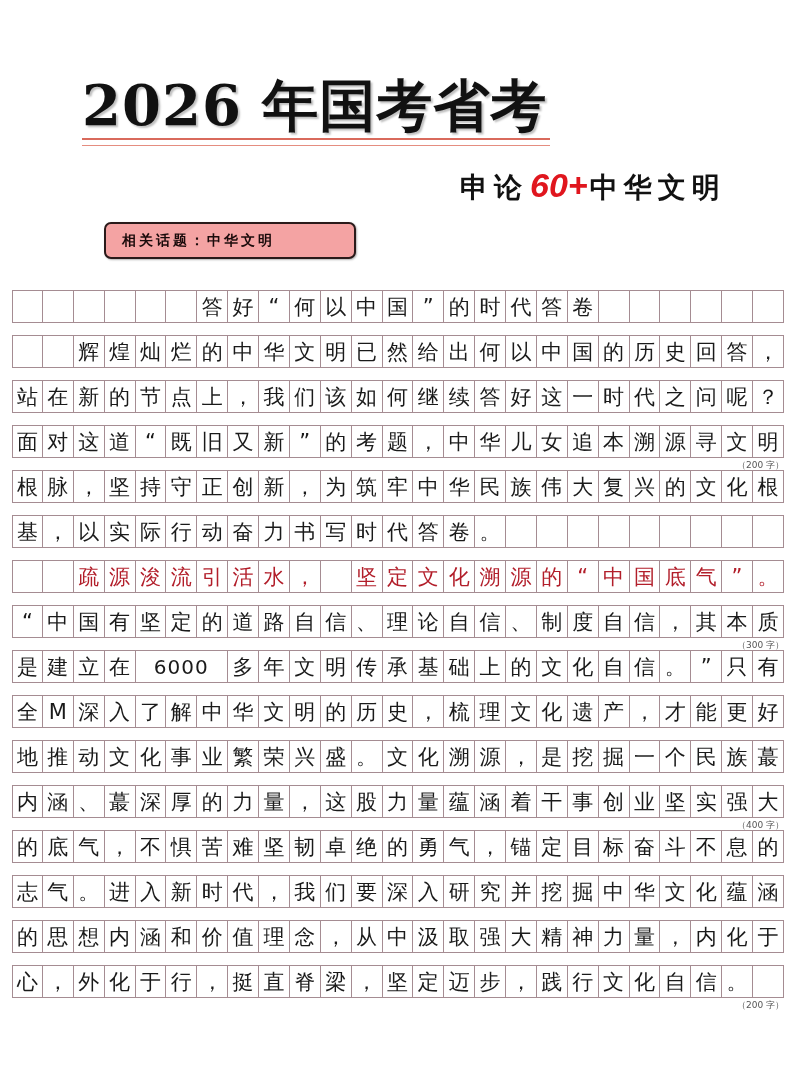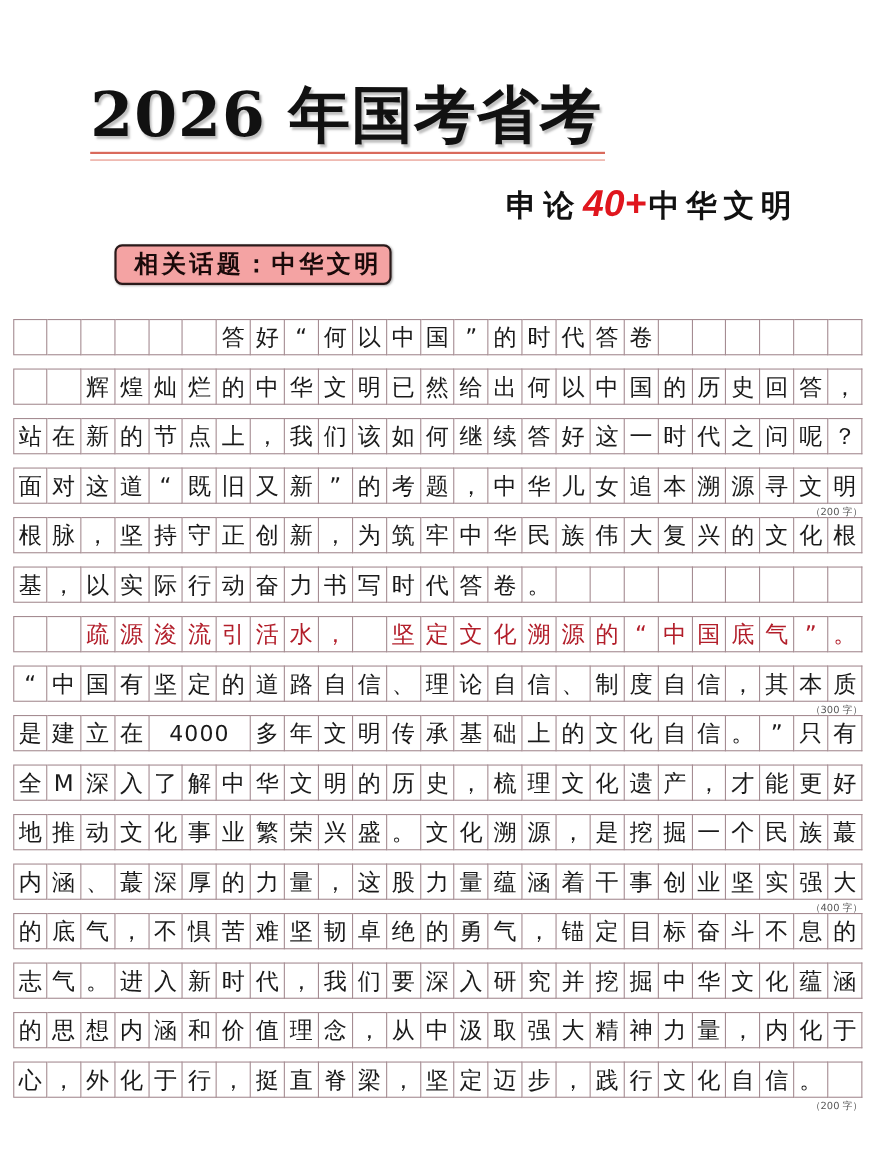--- a/index.html
+++ b/index.html
@@ -13,40 +13,40 @@
            border-top:2px solid #d96a5c; border-bottom:1px solid #e58d80; }
   .subtitle { position:absolute; left:460px; top:164px; width:310px; height:42px;
            font-weight:bold; font-size:28px; line-height:42px; color:#111;
            letter-spacing:6px; white-space:nowrap; }
   .subtitle .hl { color:#e0161e; font-family:"Liberation Sans", sans-serif;
            font-style:italic; font-size:34px; letter-spacing:0; margin:0 2px; }
   .topic-box { position:absolute; left:104px; top:222px; width:252px; height:37px;
            background:#f4a3a3; border:2px solid #2a1a1a; border-radius:7px;
            box-sizing:border-box; box-shadow:1px 1px 2px rgba(0,0,0,0.3); }
   .topic-box span { position:absolute; left:16px; top:0; line-height:33px;
-           font-weight:bold; font-size:22px; color:#1a0a0a; letter-spacing:3px; }
+           font-weight:bold; font-size:14px; color:#1a0a0a; letter-spacing:3px; }
   .grid { position:absolute; left:12px; top:290px; width:772px; }
   .row { position:absolute; left:0; width:772px; height:33px; display:flex; }
   .cell { width:30.88px; height:33px; box-sizing:border-box;
           border:1px solid #a58c92; border-left:none;
           display:flex; align-items:center; justify-content:center;
           font-size:21px; color:#1a1a1a; font-family:"DejaVu Sans", sans-serif; }
   .cell:first-child { border-left:1px solid #a58c92; }
   .cell.red { color:#b21e2a; }
   .cell.wide { font-size:20px; letter-spacing:1px; }
   .count { position:absolute; right:16px; font-size:9px; color:#555;
            font-family:"DejaVu Sans", sans-serif; }
 </style>
 </head>
 <body>
 
 <div class="title">2026 年国考省考</div>
 <div class="title-underline"></div>
 
-<div class="subtitle"><span>申论</span><span class="hl">40+</span><span>中华文明</span></div>
+<div class="subtitle"><span>申论</span><span class="hl">60+</span><span>中华文明</span></div>
 
 <div class="topic-box">
   <span>相关话题：中华文明</span>
 </div>
 
 <div class="grid" id="grid">
     <div class="row" style="top: 0px;">
       <div class="cell" style="width: 30.88px;"></div>
       <div class="cell" style="width: 30.88px;"></div>
       <div class="cell" style="width: 30.88px;"></div>
@@ -260,21 +260,21 @@
       <div class="cell" style="width: 30.88px;">，</div>
       <div class="cell" style="width: 30.88px;">其</div>
       <div class="cell" style="width: 30.88px;">本</div>
       <div class="cell" style="width: 30.88px;">质</div>
     </div>
     <div class="row" style="top: 360px;">
       <div class="cell" style="width: 30.88px;">是</div>
       <div class="cell" style="width: 30.88px;">建</div>
       <div class="cell" style="width: 30.88px;">立</div>
       <div class="cell" style="width: 30.88px;">在</div>
-      <div class="cell wide" style="width: 92.64px;">4000</div>
+      <div class="cell wide" style="width: 92.64px;">6000</div>
       <div class="cell" style="width: 30.88px;">多</div>
       <div class="cell" style="width: 30.88px;">年</div>
       <div class="cell" style="width: 30.88px;">文</div>
       <div class="cell" style="width: 30.88px;">明</div>
       <div class="cell" style="width: 30.88px;">传</div>
       <div class="cell" style="width: 30.88px;">承</div>
       <div class="cell" style="width: 30.88px;">基</div>
       <div class="cell" style="width: 30.88px;">础</div>
       <div class="cell" style="width: 30.88px;">上</div>
       <div class="cell" style="width: 30.88px;">的</div>

